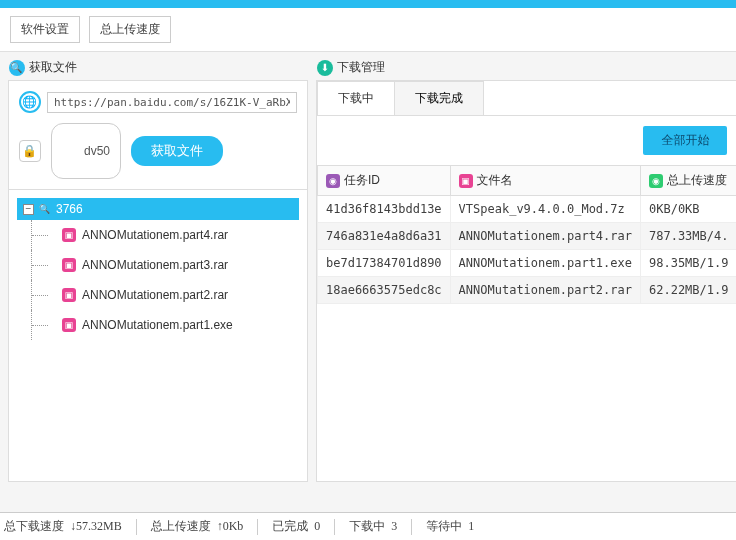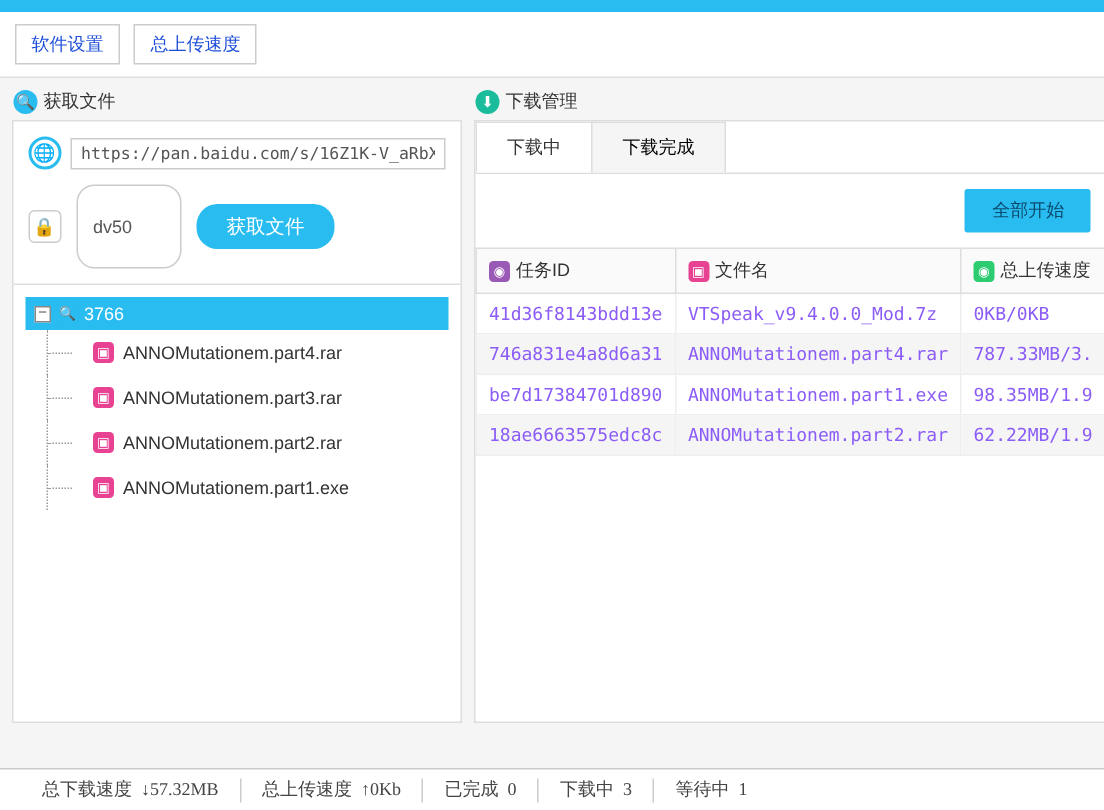--- a/index.html
+++ b/index.html
@@ -1,53 +1,53 @@
 <!DOCTYPE html>
 <html><head>
 <meta charset="utf-8">
 <style>
 *{box-sizing:border-box;margin:0;padding:0;font-family:"Microsoft YaHei",sans-serif;font-size:12px}
 body{background:#f5f5f5;width:736px;height:540px;overflow:hidden}
 .titlebar{height:8px;background:#28bcf0}
 .toolbar{padding:8px 10px;background:#fff;border-bottom:1px solid #e0e0e0}
-.btn{display:inline-block;padding:4px 10px;border:1px solid #ccc;background:#fff;cursor:pointer;margin-right:6px;color:#1d4ed8}
+.btn{display:inline-block;padding:4px 10px;border:1px solid #ccc;background:#fff;cursor:pointer;margin-right:6px;color:#404040}
 .main{display:flex;gap:8px;padding:0 8px;height:430px}
 .panel{background:#fff;border:1px solid #ddd;flex:1;display:flex;flex-direction:column;margin-top:28px;position:relative}
 .panel-left{flex:0 0 300px}
 .panel-label{position:absolute;top:-22px;left:0;display:flex;align-items:center;gap:4px;font-size:12px;color:#333}
 .icon-badge{width:16px;height:16px;border-radius:50%;display:inline-flex;align-items:center;justify-content:center;font-size:10px;color:#fff}
 .icon-blue{background:#28bcf0}
 .icon-teal{background:#1abc9c}
 .icon-purple{background:#9b59b6}
 .icon-pink{background:#e84393}
 .icon-green{background:#2ecc71}
 .url-row{display:flex;align-items:center;gap:6px;padding:10px}
 .globe-icon{width:22px;height:22px;border:2px solid #28bcf0;border-radius:50%;display:flex;align-items:center;justify-content:center;color:#28bcf0;font-size:12px}
 .url-input{flex:1;border:1px solid #ccc;padding:3px 6px;font-size:11px;color:#555;font-family:monospace}
 .code-row{display:flex;align-items:center;gap:10px;padding:0 10px 10px}
 .lock-icon{width:22px;height:22px;border:1px solid #ccc;border-radius:4px;display:flex;align-items:center;justify-content:center;color:#888;font-size:12px}
-.code-input{width:70px;border:1px solid #ccc;border-radius:12px;padding:20px 10px;text-align:left;color:#555}
+.code-input{width:70px;border:1px solid #ccc;border-radius:12px;padding:20px 10px;text-align:right;color:#555}
 .fetch-btn{background:#28bcf0;color:#fff;border:none;border-radius:14px;padding:6px 20px;cursor:pointer;font-size:13px}
 .tree{border-top:1px solid #ddd;padding:8px;flex:1;overflow:auto}
 .tree-root{background:#28bcf0;color:#fff;padding:4px 6px;display:flex;align-items:center;gap:4px}
 .tree-root .plusminus{background:#fff;color:#555;width:11px;height:11px;display:inline-flex;align-items:center;justify-content:center;border:1px solid #888;font-size:10px;line-height:1}
 .tree-item{padding:8px 0 8px 30px;display:flex;align-items:center;gap:6px;color:#333;border-left:1px dotted #999;margin-left:14px;position:relative}
 .tree-item::before{content:"";position:absolute;left:0;top:50%;width:16px;border-top:1px dotted #999}
 .file-icon{width:14px;height:14px;border-radius:3px;display:inline-block}
 .tabs{display:flex;border-bottom:1px solid #ddd}
 .tab{padding:8px 20px;border:1px solid #ddd;border-bottom:none;background:#fff;cursor:pointer;margin-right:-1px;color:#333}
 .tab.inactive{background:#f5f5f5;color:#000000}
 .action-row{padding:10px;text-align:right}
 .start-btn{background:#28bcf0;color:#0c4a6e;border:none;padding:6px 18px;cursor:pointer;border-radius:2px}
 .table{width:100%;border-collapse:collapse;font-size:11px}
 .table th{text-align:left;padding:6px 8px;border:1px solid #ddd;background:#fafafa;font-weight:normal;color:#333}
 .table th .hdr{display:flex;align-items:center;gap:4px}
-.table td{padding:6px 8px;border:1px solid #eee;color:#8b5cf6;font-family:monospace;white-space:nowrap;overflow:hidden}
+.table td{padding:6px 8px;border:1px solid #eee;color:#404040;font-family:monospace;white-space:nowrap;overflow:hidden}
 .table tr.alt td{background:#f5f5f5}
-.statusbar{position:fixed;bottom:0;left:0;right:0;height:28px;background:#fff;border-top:1px solid #ccc;display:flex;align-items:center;padding:0 28px;gap:6px;font-size:11px;color:#444}
+.statusbar{position:fixed;bottom:0;left:0;right:0;height:28px;background:#fff;border-top:1px solid #ccc;display:flex;align-items:center;padding:0 4px;gap:6px;font-size:11px;color:#444}
 .statusbar .sep{width:1px;height:16px;background:#ccc;margin:0 8px}
 .statusbar .val{font-family:Liberation Serif, serif}
 .sq-icon{width:14px;height:14px;border-radius:3px;display:inline-flex;align-items:center;justify-content:center;font-size:9px;color:#fff}
 </style>
 </head>
 <body>
 
 <div class="titlebar"></div>
 
 <div class="toolbar">
@@ -132,21 +132,21 @@
         </thead>
       <tbody>
         <tr>
             <td>41d36f8143bdd13e</td>
             <td>VTSpeak_v9.4.0.0_Mod.7z</td>
             <td>0KB/0KB</td>
           </tr>
         <tr class="alt">
             <td>746a831e4a8d6a31</td>
             <td>ANNOMutationem.part4.rar</td>
-            <td>787.33MB/3.</td>
+            <td>787.33MB/4.</td>
           </tr>
         <tr>
             <td>be7d17384701d890</td>
             <td>ANNOMutationem.part1.exe</td>
             <td>98.35MB/1.9</td>
           </tr>
         <tr class="alt">
             <td>18ae6663575edc8c</td>
             <td>ANNOMutationem.part2.rar</td>
             <td>62.22MB/1.9</td>

